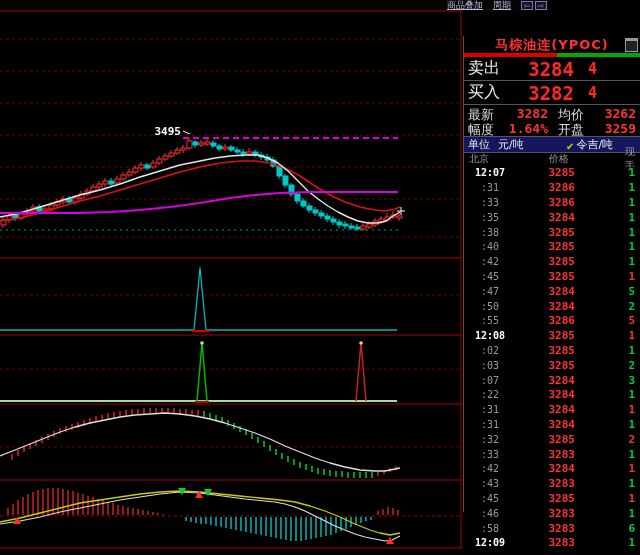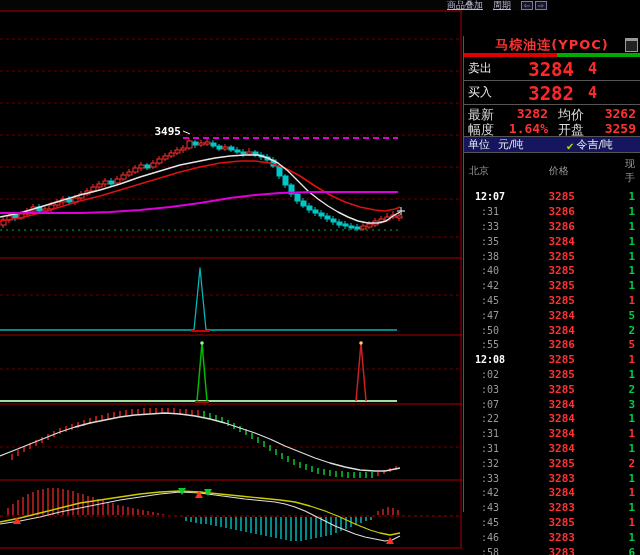--- a/index.html
+++ b/index.html
@@ -18,36 +18,36 @@
   
   .qp{position:absolute;left:463px;top:0;width:177px;height:476px;background:#000;
       border-left:1px solid #555;box-sizing:border-box;color:#ddd;margin-top:36px;}
   .qp-title{height:17px;display:flex;align-items:center;position:relative;}
   .qp-title .tt{flex:1;text-align:center;color:#ff3232;font-weight:bold;font-size:13px;letter-spacing:1px;}
   .maxico{position:absolute;right:2px;top:2px;width:11px;height:10px;border:1px solid #999;
           border-top:3px solid #999;background:#222;cursor:pointer;}
   .rgbar{height:4px;display:flex;}
   .rgbar .r{background:#dd0000;width:53%;} .rgbar .g{background:#00aa00;flex:1;}
   .bigrow{height:23px;display:flex;align-items:center;border-bottom:1px solid #555;padding:0 4px;}
-  .bigrow .lb{width:34px;font-size:12px;color:#eee;}
+  .bigrow .lb{width:34px;font-size:16px;color:#eee;}
   .bigrow .pv{width:72px;text-align:right;font-family:"DejaVu Sans Mono",monospace;
               font-size:19px;font-weight:bold;color:#ff2828;}
   .bigrow .qv{margin-left:14px;font-family:"DejaVu Sans Mono",monospace;font-size:15px;
               font-weight:bold;color:#ff2828;}
   .stats{padding:1px 4px 0 4px;}
   .srow{height:14.8px;display:flex;align-items:flex-start;font-size:13px;}
   .srow .l1{width:30px;color:#ddd;} .srow .v1{width:50px;text-align:right;font-family:"DejaVu Sans Mono",monospace;font-weight:bold;}
   .srow .l2{width:32px;margin-left:10px;color:#ddd;} .srow .v2{flex:1;text-align:right;font-family:"DejaVu Sans Mono",monospace;font-weight:bold;}
   .c-red{color:#ff3232;} .c-yellow{color:#ffff00;} .c-white{color:#f0f0f0;} .c-green{color:#00cc44;}
   .unitrow{height:15px;background:#16165e;display:flex;align-items:flex-end;font-size:11px;
            padding:0 4px;border-top:1px solid #555;border-bottom:1px solid #555;}
   .unitrow .ul{width:30px;color:#eee;} .unitrow .u1{width:56px;color:#eee;cursor:pointer;}
   .unitrow .chk{color:#b8e000;margin-left:12px;font-size:10px;}
   .unitrow .u2{color:#eee;cursor:pointer;margin-left:2px;}
-  .thead{height:13px;display:flex;align-items:center;font-size:10px;color:#999;padding:12px 5px;gap:48px;}
+  .thead{height:13px;display:flex;align-items:center;font-size:10px;color:#999;padding:0 5px;gap:48px;}
   .thead .ht{width:42px;text-align:left;} .thead .hp{width:66px;text-align:center;} .thead .hl{flex:1;text-align:right;font-family:Liberation Serif, serif;}
   .ticks{height:391px;overflow:hidden;padding:0 5px;}
   .tick-row{height:14.8px;display:flex;align-items:center;font-size:11px;
             font-family:"DejaVu Sans Mono",monospace;}
   .tick-row .t{width:42px;text-align:center;color:#999;font-size:10px;}
   .tick-row .t.m{color:#fff;font-weight:bold;}
   .tick-row .p{width:64px;text-align:right;color:#ff3232;font-weight:bold;}
   .tick-row .l{flex:1;text-align:right;font-weight:bold;}
 </style>
 </head>

